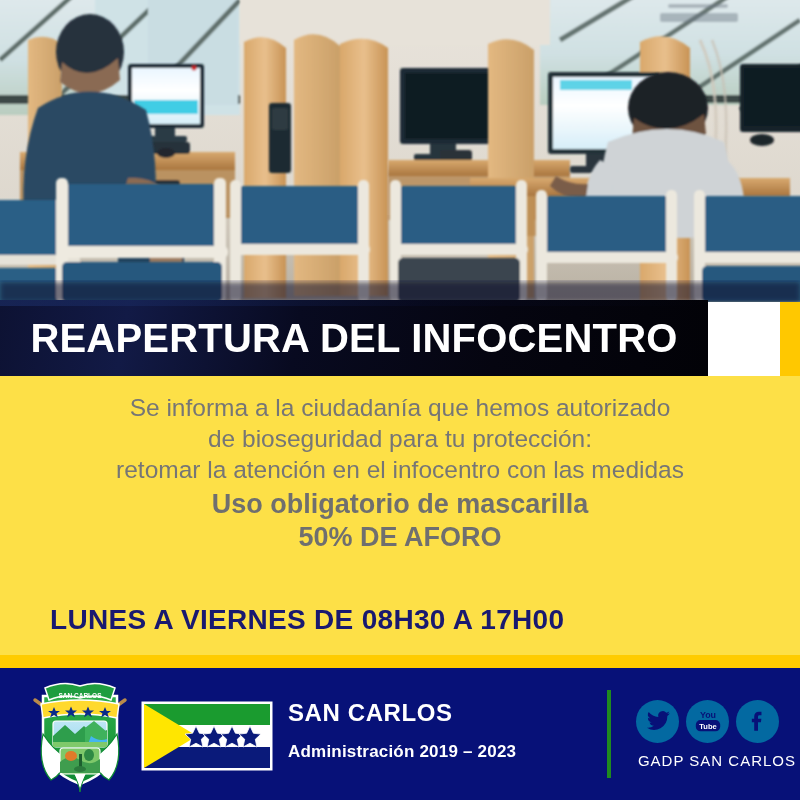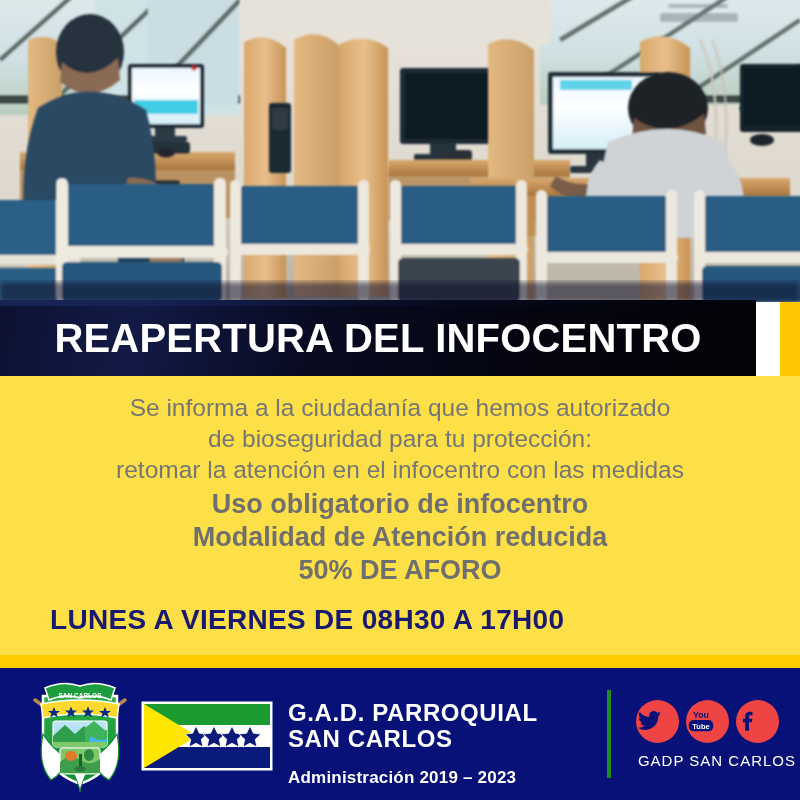--- a/index.html
+++ b/index.html
@@ -31,21 +31,20 @@
   }
   .photo svg { display: block; }
 
   
   .title-banner {
     position: absolute;
     left: 0; top: 300px;
     width: 708px; height: 76px;
     background: linear-gradient(100deg, #0d1233 0%, #121a46 18%, #080a20 42%, #050510 70%, #020207 100%);
     overflow: hidden;
-    padding-left: 48px;
   }
   .title-banner::before {
     content: "";
     position: absolute;
     left: 0; top: 0; width: 100%; height: 6px;
     background: linear-gradient(90deg, rgba(30,50,110,.55), rgba(12,20,60,.2) 60%, rgba(5,5,20,0));
   }
   .banner-title {
     position: absolute;
     left: 0; right: 0; top: 50%;
@@ -156,24 +155,24 @@
     position: absolute;
     left: 636px; top: 698px;
     width: 144px; height: 46px;
     display: flex;
     gap: 7px;
     align-items: center;
   }
   .social-circle {
     width: 43px; height: 43px;
     border-radius: 50%;
-    background: #ef4444;
+    background: #0369a1;
     display: flex;
     align-items: center;
-    justify-content: flex-start;
+    justify-content: center;
   }
   .social-handle {
     position: absolute;
     left: 600px; top: 752px;
     width: 196px;
     text-align: right;
     color: #ffffff;
     font-size: 15px;
     font-weight: normal;
     letter-spacing: 1px;
@@ -400,22 +399,21 @@
   <div class="banner-accent"></div>
 
   <div class="body-wrap">
     <div class="intro">
       <div>Se informa a la ciudadanía que hemos autorizado</div>
       <div>de bioseguridad para tu protección:</div>
       <div>retomar la atención en el infocentro con las medidas</div>
     </div>
 
     <div class="measures">
-      <div>Uso obligatorio de infocentro</div>
-      <div>Modalidad de Atención reducida</div>
+      <div>Uso obligatorio de mascarilla</div>
       <div>50% DE AFORO</div>
     </div>
 
     <div class="hours">LUNES A VIERNES DE 08H30 A 17H00</div>
   </div>
 
   <div class="yellow-bar"></div>
 
   <div class="footer"></div>
 
@@ -480,21 +478,20 @@
       <g fill="#0a1a7a" stroke="#ffffff" stroke-width="0.8">
         <polygon points="57,27 60.4,34.2 68,35.1 62.3,40.3 63.9,48 57,44.2 50.1,48 51.7,40.3 46,35.1 53.6,34.2"></polygon>
         <polygon points="75,27 78.4,34.2 86,35.1 80.3,40.3 81.9,48 75,44.2 68.1,48 69.7,40.3 64,35.1 71.6,34.2"></polygon>
         <polygon points="93,27 96.4,34.2 104,35.1 98.3,40.3 99.9,48 93,44.2 86.1,48 87.7,40.3 82,35.1 89.6,34.2"></polygon>
         <polygon points="111,27 114.4,34.2 122,35.1 116.3,40.3 117.9,48 111,44.2 104.1,48 105.7,40.3 100,35.1 107.6,34.2"></polygon>
       </g>
     </svg>
   </div>
 
   <div class="gad-text">
-    <div class="gad-line1">G.A.D. PARROQUIAL</div>
     <div class="gad-line2">SAN CARLOS</div>
     <div class="gad-admin">Administración 2019 – 2023</div>
   </div>
 
   <div class="green-divider"></div>
 
   <div class="socials">
     <div class="social-circle">
       <svg width="26" height="26" viewBox="0 0 24 24">
         <path fill="#071178" d="M23 4.9a8.6 8.6 0 0 1-2.5.7 4.3 4.3 0 0 0 1.9-2.4 8.6 8.6 0 0 1-2.7 1.1 4.3 4.3 0 0 0-7.4 3.9A12.2 12.2 0 0 1 3.4 3.7a4.3 4.3 0 0 0 1.3 5.8 4.3 4.3 0 0 1-2-.5 4.3 4.3 0 0 0 3.5 4.3 4.3 4.3 0 0 1-2 .1 4.3 4.3 0 0 0 4 3 8.7 8.7 0 0 1-6.4 1.8 12.2 12.2 0 0 0 18.8-10.3v-.6A8.7 8.7 0 0 0 23 4.9z"></path>

